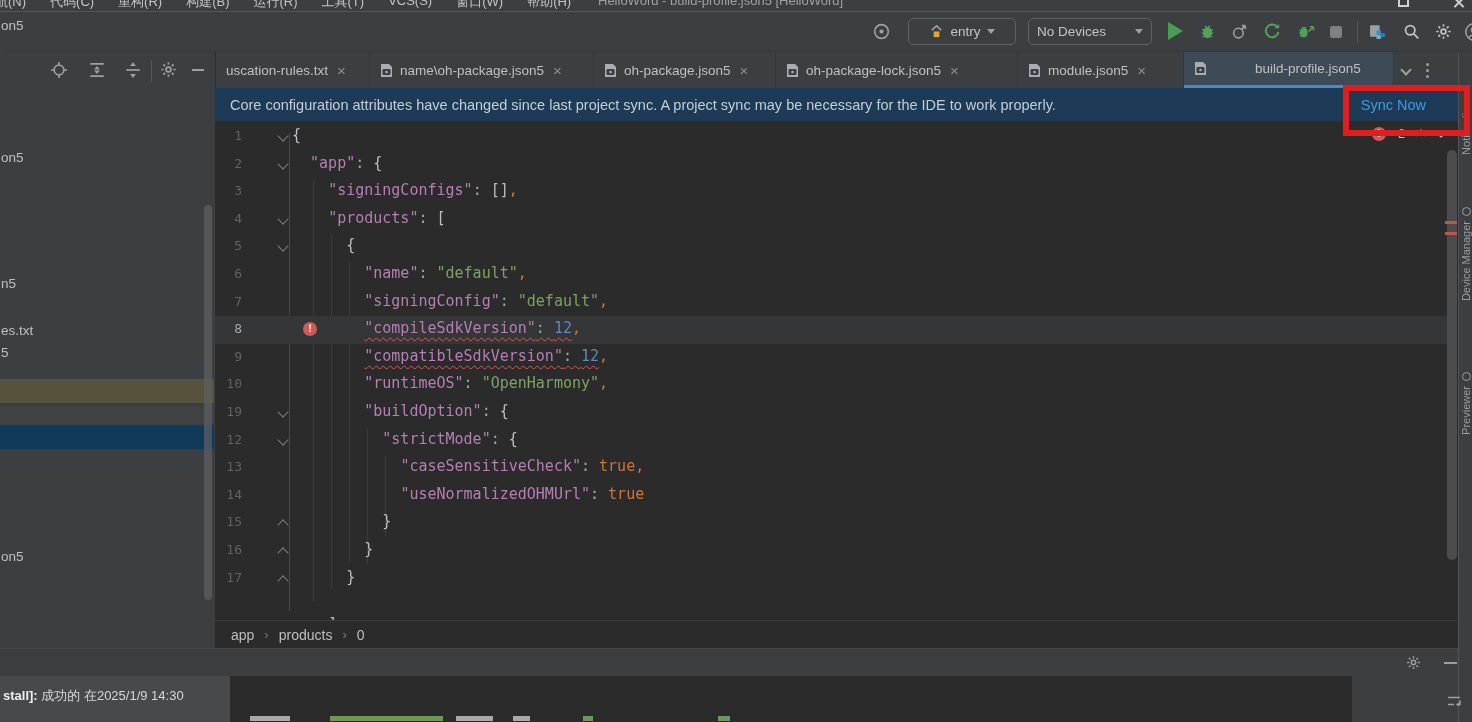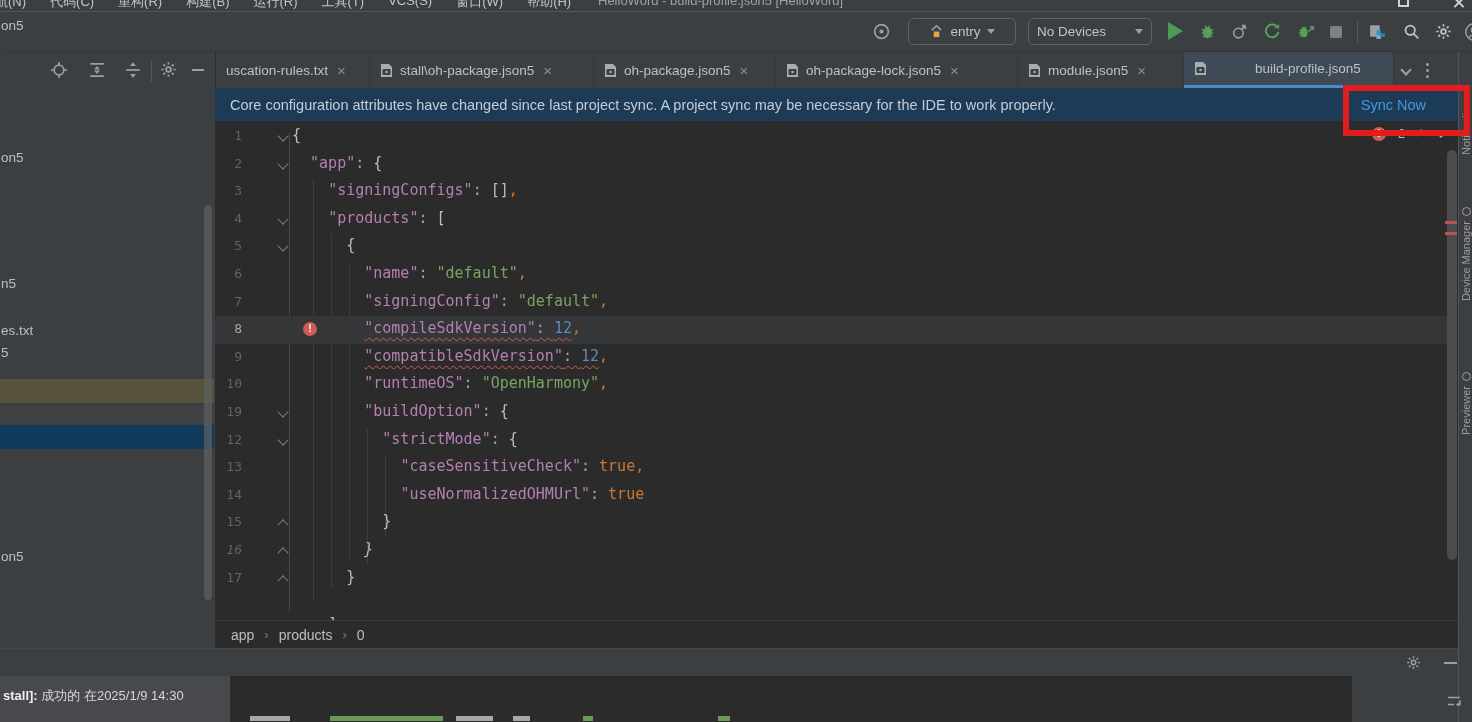--- a/index.html
+++ b/index.html
@@ -250,21 +250,21 @@
           <span class="close">×</span>
         </div>
         <div class="tab" style="width: 224px;">
           <span>
             <svg width="13" height="15" viewBox="0 0 13 15">
               <path d="M1 1h8l3 3v10H1z" fill="#a8adb3"></path>
               <rect x="2.5" y="6" width="8" height="6" rx="1" fill="#3c3f41"></rect>
               <circle cx="6.5" cy="9" r="1.3" fill="#a8adb3"></circle>
             </svg>
           </span>
-          <span>stall\oh-package.json5</span>
+          <span>name\oh-package.json5</span>
           <span class="close">×</span>
         </div>
         <div class="tab" style="width: 182px;">
           <span>
             <svg width="13" height="15" viewBox="0 0 13 15">
               <path d="M1 1h8l3 3v10H1z" fill="#a8adb3"></path>
               <rect x="2.5" y="6" width="8" height="6" rx="1" fill="#3c3f41"></rect>
               <circle cx="6.5" cy="9" r="1.3" fill="#a8adb3"></circle>
             </svg>
           </span>
@@ -412,21 +412,21 @@
           </div>
           <div class="code-line" style="top: 360.8px;">
             <span class="ln">14</span>
             <span class="codetext"><span>            </span><span class="c-key">"useNormalizedOHMUrl"</span><span class="c-colon">: </span><span class="c-kw">true</span></span>
           </div>
           <div class="code-line" style="top: 388.4px;">
             <span class="ln">15</span>
             <span class="fold close"></span>
             <span class="codetext"><span>          </span><span class="c-brace">}</span></span>
           </div>
-          <div class="code-line" style="top: 416px; font-style: italic;">
+          <div class="code-line" style="top: 416px;">
             <span class="ln">16</span>
             <span class="fold close"></span>
             <span class="codetext"><span>        </span><span class="c-brace">}</span></span>
           </div>
           <div class="code-line" style="top: 443.6px;">
             <span class="ln">17</span>
             <span class="fold close"></span>
             <span class="codetext"><span>      </span><span class="c-brace">}</span></span>
           </div>
           <div class="code-line" style="top: 491px;">

